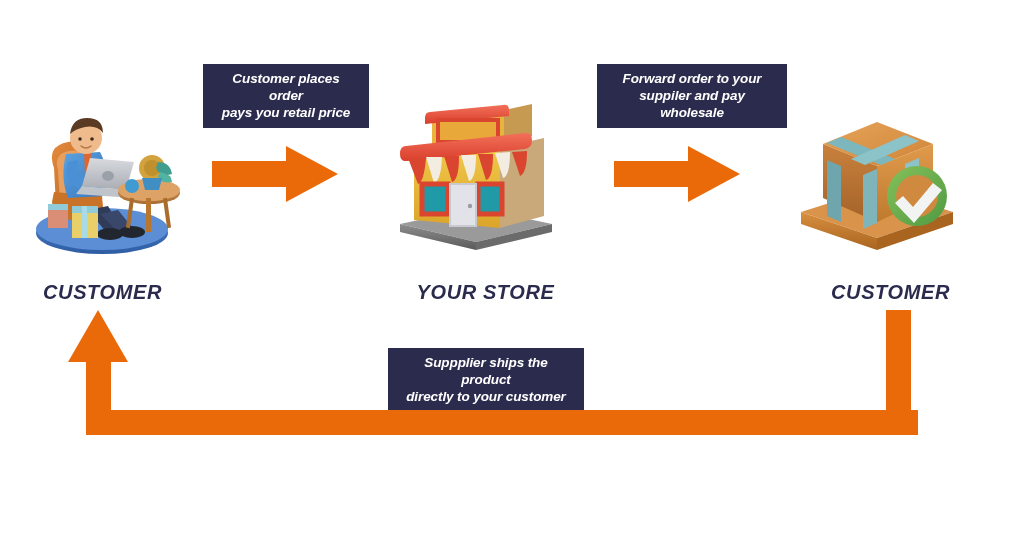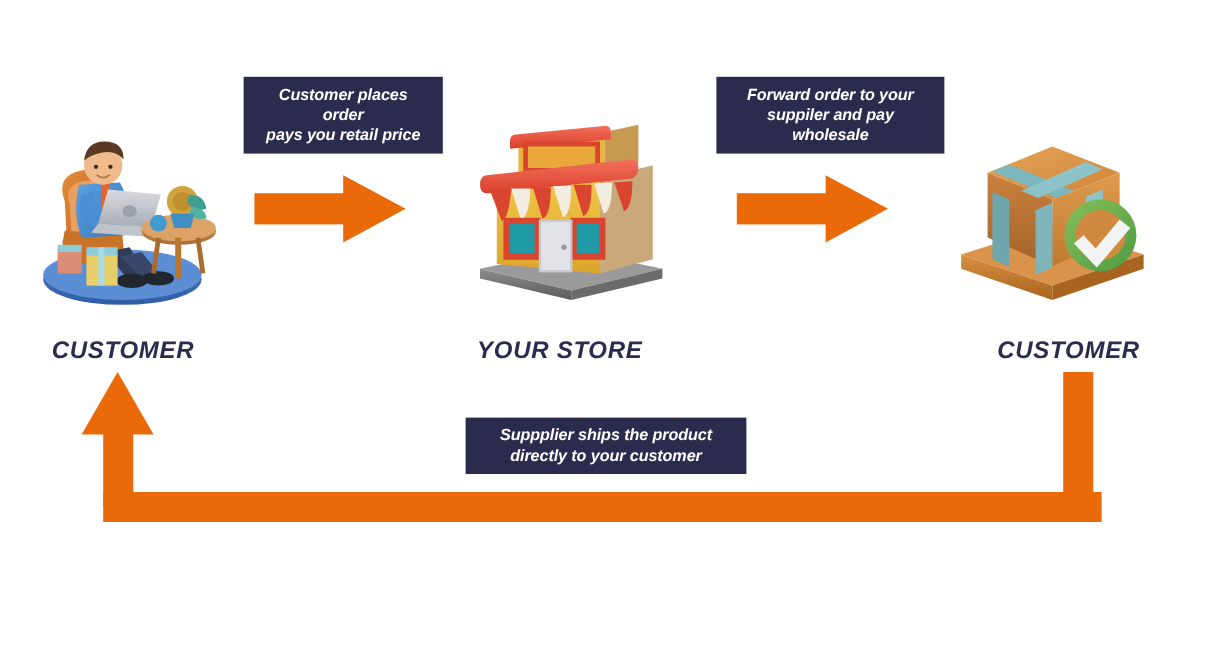--- a/index.html
+++ b/index.html
@@ -258,21 +258,21 @@
       <path d="M108 96 l10 11 l20 -24 l9 7 l-28 33 l-19 -20 z" fill="#f2f4f3"></path>
     </svg>
   </div>
 
   <div class="callout" style="left:203px; top:64px; width:166px;">Customer places order
 pays you retail price</div>
 
   <div class="callout" style="left:597px; top:64px; width:190px;text-align:center;">Forward order to your
 suppiler and pay wholesale</div>
 
-  <div class="callout" style="left:388px; top:348px; width:234px;">Suppplier ships the product
+  <div class="callout" style="left:388px; top:348px; width:196px;">Suppplier ships the product
 directly to your customer</div>
 
   <div class="arrow-right" style="left:212px; top:146px; width:126px; height:56px;">
     <div class="shaft" style="top:15px; width:78px; height:26px;"></div>
     <div class="head" style="left:74px; top:0; border-width:28px 0 28px 52px;"></div>
   </div>
 
   <div class="arrow-right" style="left:614px; top:146px; width:126px; height:56px;">
     <div class="shaft" style="top:15px; width:78px; height:26px;"></div>
     <div class="head" style="left:74px; top:0; border-width:28px 0 28px 52px;"></div>
@@ -284,17 +284,17 @@
 
     <div class="flow" style="left:86px; top:410px; width:832px; height:25px;"></div>
 
     <div class="flow" style="left:86px; top:360px; width:25px; height:62px;"></div>
 
     <div class="arrow-up-head" style="left:68px; top:310px; border-width:0 30px 52px 30px;"></div>
   </div>
 
   <div class="caption" style="left:0px; top:281px; width:205px;">CUSTOMER</div>
 
-  <div class="caption" style="left:364px; top:281px; width:205px;">YOUR STORE</div>
+  <div class="caption" style="left:383px; top:281px; width:205px;">YOUR STORE</div>
 
   <div class="caption" style="left:788px; top:281px; width:205px;">CUSTOMER</div>
 
 </div>
 
 </body></html>

